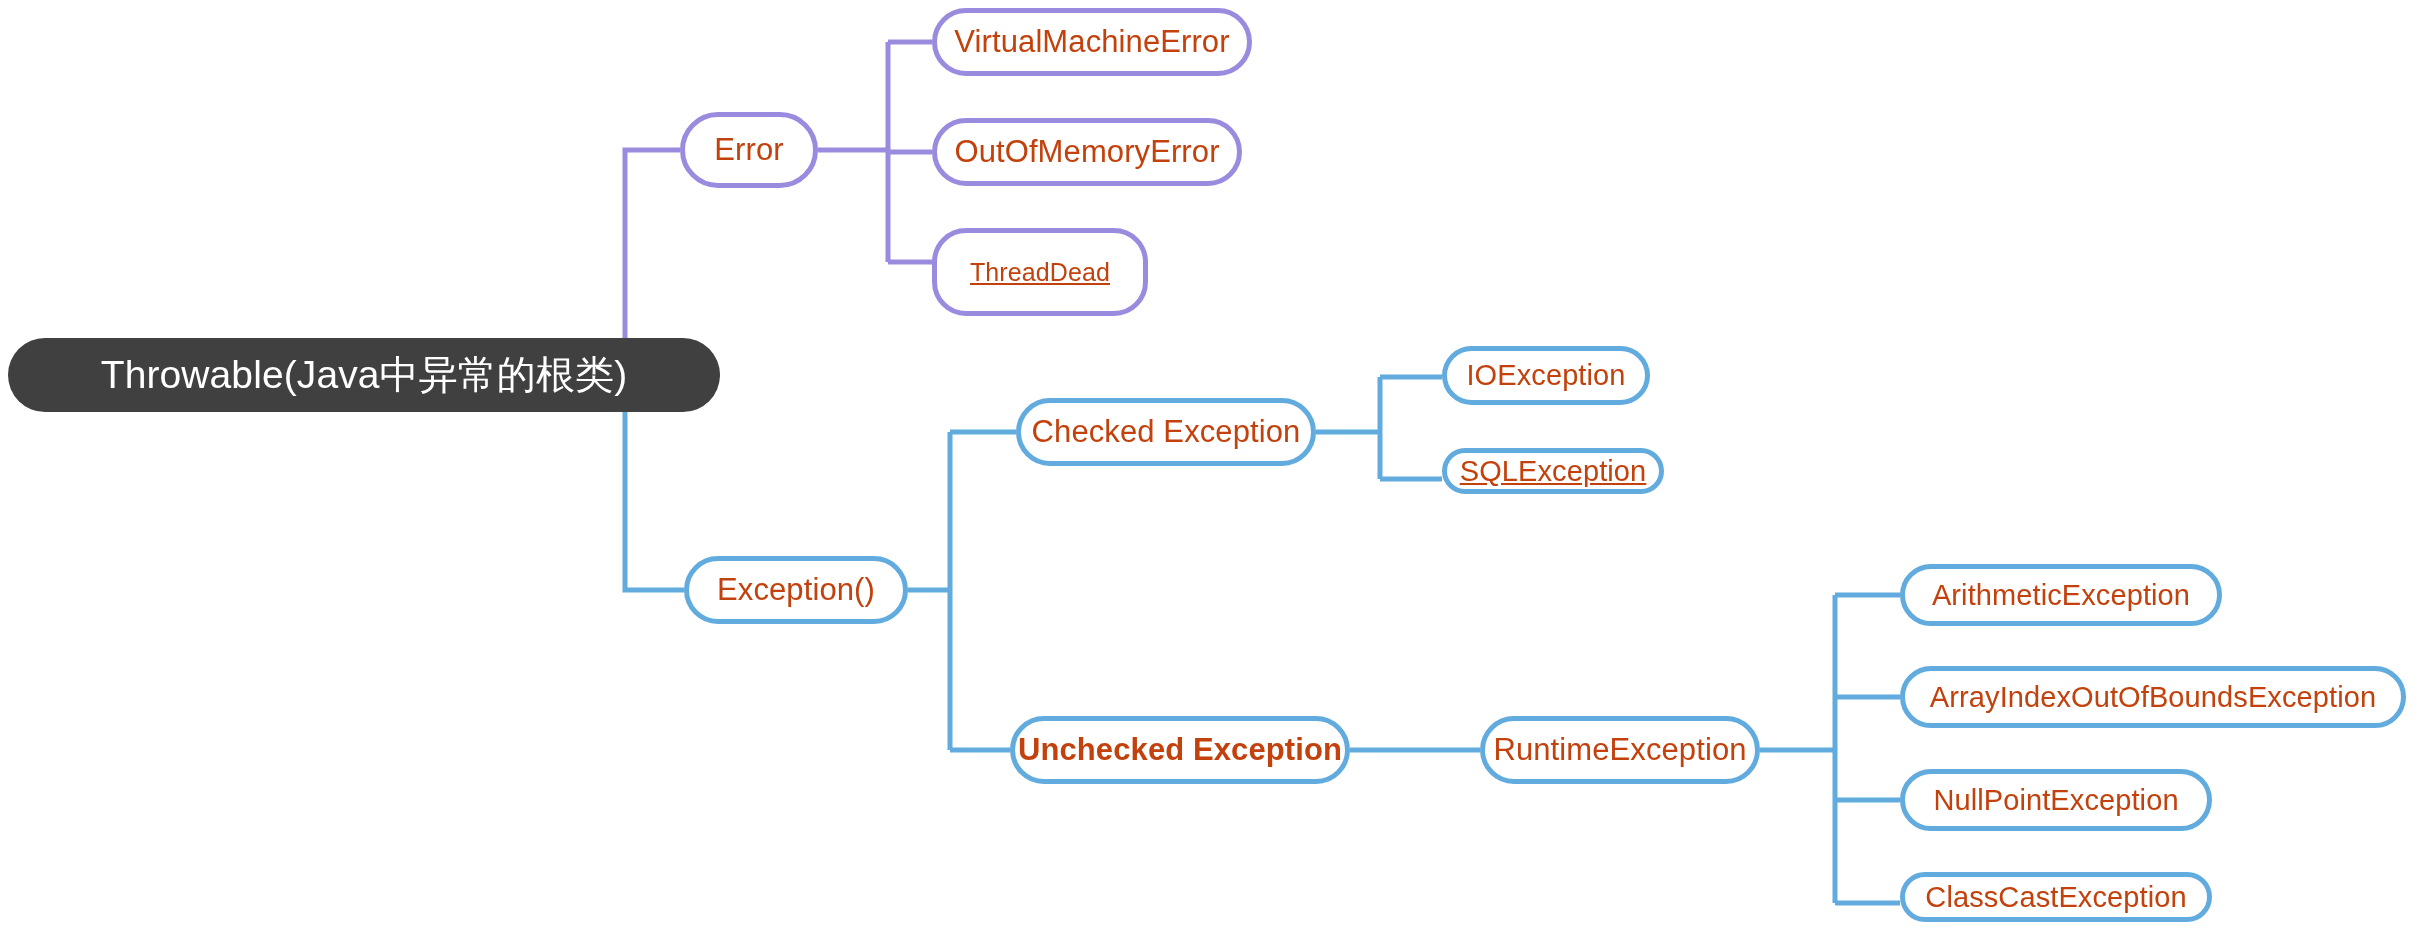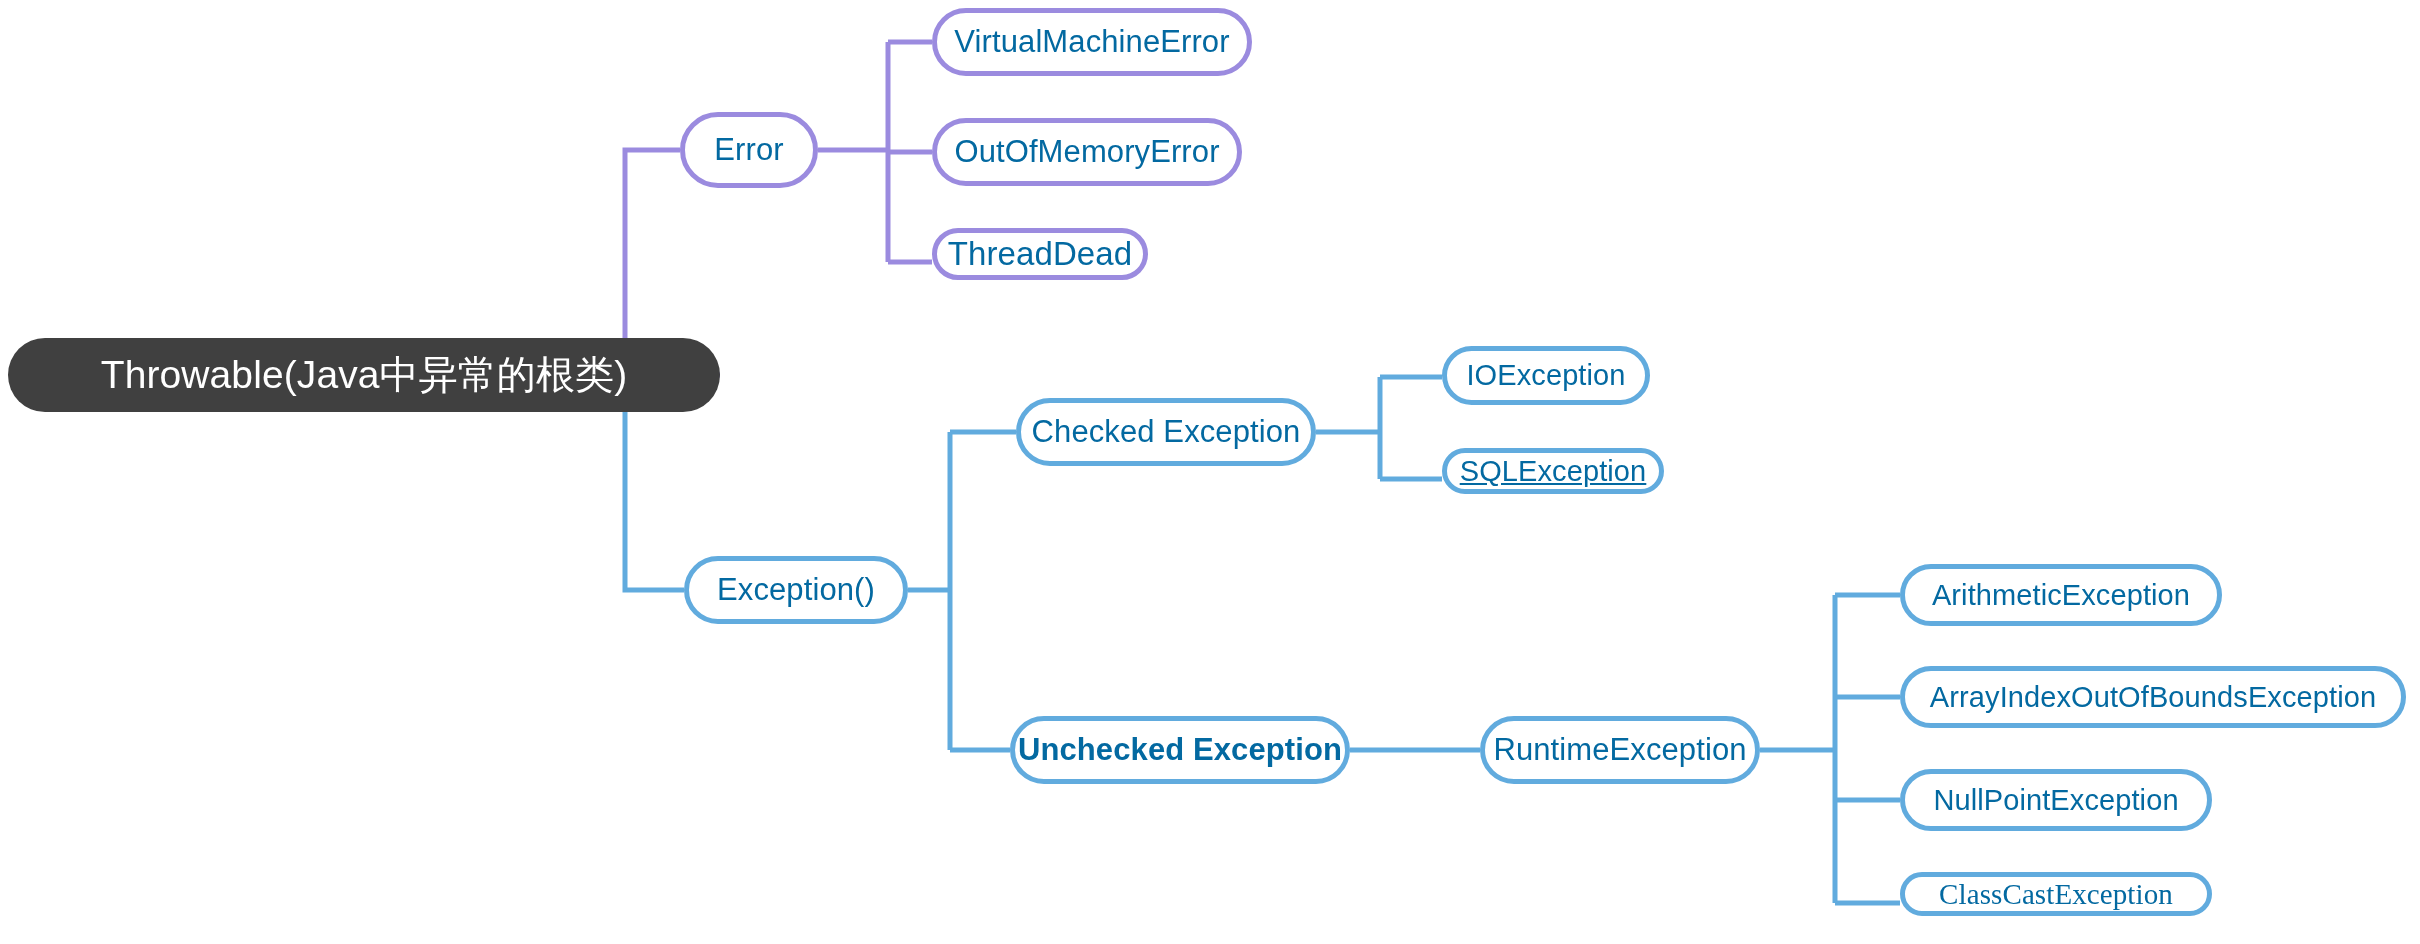--- a/index.html
+++ b/index.html
@@ -25,21 +25,21 @@
     height: 944px;
   }
   .node {
     position: absolute;
     box-sizing: border-box;
     display: flex;
     align-items: center;
     justify-content: center;
     background: #ffffff;
     white-space: nowrap;
-    color: #0369a1;
+    color: #c2410c;
     letter-spacing: 0.1px;
   }
   .node-root {
     background: #404040;
     color: #ffffff;
     border: none;
   }
   .node-purple {
     border: 5px solid #9B8BDF;
   }
@@ -74,25 +74,25 @@
       <path d="M 1835 595 L 1900 595" fill="none" stroke="#61ABDE" stroke-width="5" stroke-linecap="butt" stroke-linejoin="miter"></path>
       <path d="M 1835 697 L 1900 697" fill="none" stroke="#61ABDE" stroke-width="5" stroke-linecap="butt" stroke-linejoin="miter"></path>
       <path d="M 1835 800 L 1900 800" fill="none" stroke="#61ABDE" stroke-width="5" stroke-linecap="butt" stroke-linejoin="miter"></path>
       <path d="M 1835 903 L 1900 903" fill="none" stroke="#61ABDE" stroke-width="5" stroke-linecap="butt" stroke-linejoin="miter"></path>
     </svg>
   <div id="nodes-layer">
       <div class="node node-root" style="left: 8px; top: 338px; width: 712px; height: 74px; border-radius: 37px; font-size: 39px;">Throwable(Java中异常的根类)</div>
       <div class="node node-purple" style="left: 680px; top: 112px; width: 138px; height: 76px; border-radius: 38px; font-size: 31px;">Error</div>
       <div class="node node-purple" style="left: 932px; top: 8px; width: 320px; height: 68px; border-radius: 34px; font-size: 31px;">VirtualMachineError</div>
       <div class="node node-purple" style="left: 932px; top: 118px; width: 310px; height: 68px; border-radius: 34px; font-size: 31px;">OutOfMemoryError</div>
-      <div class="node node-purple" style="left: 932px; top: 228px; width: 216px; height: 52px; border-radius: 34px; font-size: 33px;">ThreadDead</div>
+      <div class="node node-purple" style="left: 932px; top: 228px; width: 216px; height: 88px; border-radius: 34px; font-size: 25px; text-decoration: underline;">ThreadDead</div>
       <div class="node node-blue" style="left: 684px; top: 556px; width: 224px; height: 68px; border-radius: 34px; font-size: 31px;">Exception()</div>
       <div class="node node-blue" style="left: 1016px; top: 398px; width: 300px; height: 68px; border-radius: 34px; font-size: 31px;">Checked Exception</div>
       <div class="node node-blue" style="left: 1442px; top: 346px; width: 208px; height: 59px; border-radius: 31px; font-size: 29px;">IOException</div>
       <div class="node node-blue" style="left: 1442px; top: 448px; width: 222px; height: 46px; border-radius: 31px; font-size: 29px; text-decoration: underline;">SQLException</div>
       <div class="node node-blue" style="left: 1010px; top: 716px; width: 340px; height: 68px; border-radius: 34px; font-size: 31px; font-weight: bold;">Unchecked Exception</div>
       <div class="node node-blue" style="left: 1480px; top: 716px; width: 280px; height: 68px; border-radius: 34px; font-size: 31px;">RuntimeException</div>
       <div class="node node-blue" style="left: 1900px; top: 564px; width: 322px; height: 62px; border-radius: 31px; font-size: 29px;">ArithmeticException</div>
       <div class="node node-blue" style="left: 1900px; top: 666px; width: 506px; height: 62px; border-radius: 31px; font-size: 29px; text-align: right;">ArrayIndexOutOfBoundsException</div>
       <div class="node node-blue" style="left: 1900px; top: 769px; width: 312px; height: 62px; border-radius: 31px; font-size: 29px;">NullPointException</div>
-      <div class="node node-blue" style="left: 1900px; top: 872px; width: 312px; height: 44px; border-radius: 31px; font-size: 29px; font-family: Liberation Serif, serif;">ClassCastException</div>
+      <div class="node node-blue" style="left: 1900px; top: 872px; width: 312px; height: 50px; border-radius: 31px; font-size: 29px;">ClassCastException</div>
     </div>
 </div>
 
 </body></html>

